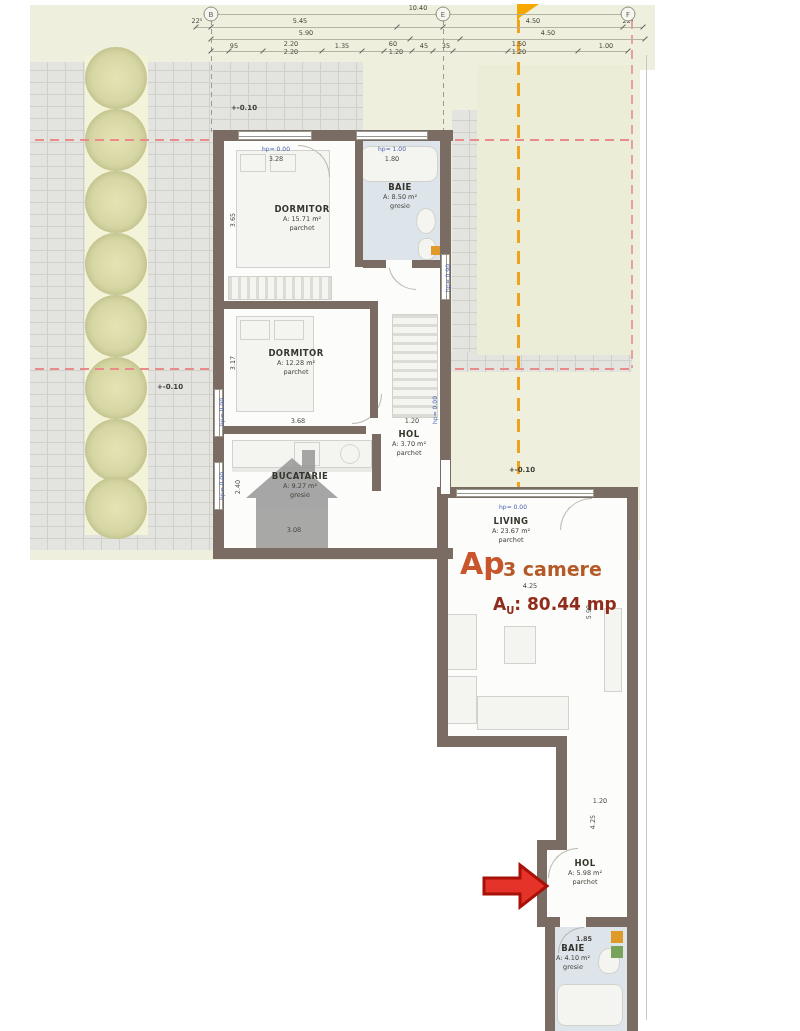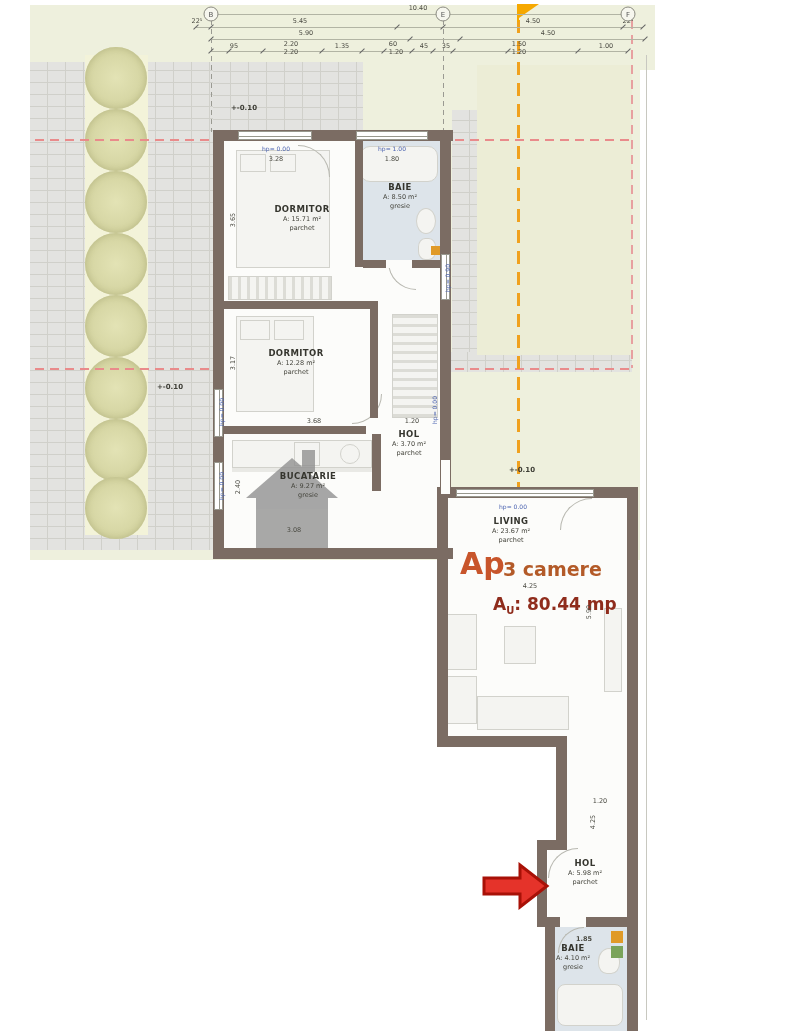--- a/index.html
+++ b/index.html
@@ -202,21 +202,21 @@
     <span class="dimtext" style="left: 396px; top: 52px;">1.20</span>
     <span class="dimtext" style="left: 424px; top: 46px;">45</span>
     <span class="dimtext" style="left: 446px; top: 46px;">35</span>
     <span class="dimtext" style="left: 519px; top: 44px;">1.50</span>
     <span class="dimtext" style="left: 519px; top: 52px;">1.20</span>
     <span class="dimtext" style="left: 606px; top: 46px;">1.00</span>
     <span class="dimtext" style="left: 276px; top: 159px;">3.28</span>
     <span class="dimtext" style="left: 392px; top: 159px;">1.80</span>
     <span class="dimtext" style="left: 233px; top: 220px; transform: translate(-50%, -50%) rotate(-90deg);">3.65</span>
     <span class="dimtext" style="left: 233px; top: 363px; transform: translate(-50%, -50%) rotate(-90deg);">3.17</span>
-    <span class="dimtext" style="left: 314px; top: 421px; text-align: right;">3.68</span>
+    <span class="dimtext" style="left: 298px; top: 421px; text-align: right;">3.68</span>
     <span class="dimtext" style="left: 412px; top: 421px;">1.20</span>
     <span class="dimtext" style="left: 238px; top: 487px; transform: translate(-50%, -50%) rotate(-90deg);">2.40</span>
     <span class="dimtext" style="left: 294px; top: 530px;">3.08</span>
     <span class="dimtext" style="left: 530px; top: 586px;">4.25</span>
     <span class="dimtext" style="left: 589px; top: 612px; transform: translate(-50%, -50%) rotate(-90deg);">5.90</span>
     <span class="dimtext" style="left: 600px; top: 801px;">1.20</span>
     <span class="dimtext" style="left: 593px; top: 822px; transform: translate(-50%, -50%) rotate(-90deg);">4.25</span>
     <span class="dimtext" style="left: 584px; top: 939px; font-weight: bold;">1.85</span>
     <span class="hptext" style="left: 276px; top: 148px;">hp= 0.00</span>
     <span class="hptext" style="left: 392px; top: 148px;">hp= 1.00</span>
@@ -269,21 +269,21 @@
     <div class="room" style="left: 296px; top: 362px;">
       <span class="rn">DORMITOR</span>
       <span class="ra">A: 12.28 m²</span>
       <span class="rf">parchet</span>
     </div>
     <div class="room" style="left: 409px; top: 443px;">
       <span class="rn">HOL</span>
       <span class="ra">A: 3.70 m²</span>
       <span class="rf">parchet</span>
     </div>
-    <div class="room" style="left: 308px; top: 485px;">
+    <div class="room" style="left: 300px; top: 485px;">
       <span class="rn">BUCATARIE</span>
       <span class="ra">A: 9.27 m²</span>
       <span class="rf">gresie</span>
     </div>
     <div class="room" style="left: 511px; top: 530px;">
       <span class="rn">LIVING</span>
       <span class="ra">A: 23.67 m²</span>
       <span class="rf">parchet</span>
     </div>
     <div class="room" style="left: 585px; top: 872px;">

